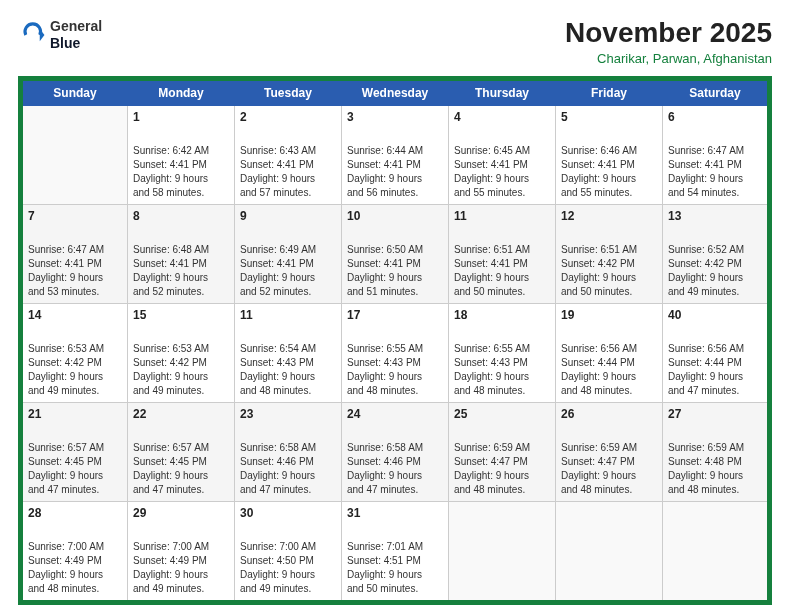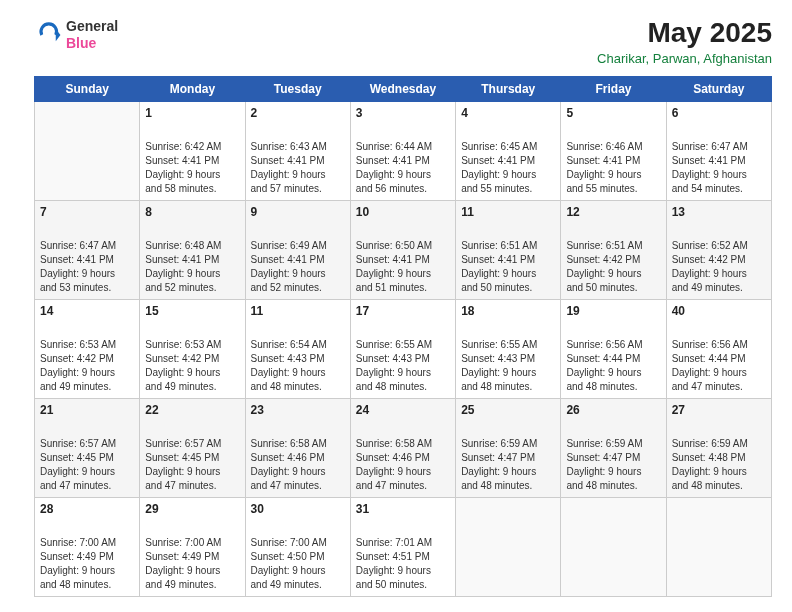--- a/index.html
+++ b/index.html
@@ -6,40 +6,40 @@
     body {
       font-family: Arial, sans-serif;
       background: #fff;
       width: 792px;
       height: 612px;
       overflow: hidden;
     }
     .page {
       width: 792px;
       height: 516px;
-      padding: 18px 20px 12px 34px;
+      padding: 18px 20px 12px 18px;
       background: #fff;
     }
     .header {
       display: flex;
       justify-content: space-between;
       align-items: flex-start;
       margin-bottom: 10px;
     }
     .logo {
       display: flex;
       align-items: center;
       gap: 4px;
     }
     .logo-text {
       font-size: 14px;
       line-height: 1.2;
     }
     .logo-general { color: #333; font-weight: bold; }
-    .logo-blue { color: #ec4899; font-weight: bold; }
+    .logo-blue { color: #0f172a; font-weight: bold; }
     .logo-icon {
       width: 28px;
       height: 28px;
     }
     .title-block {
       text-align: right;
     }
     .main-title {
       font-size: 28px;
       font-weight: bold;
@@ -47,21 +47,21 @@
       line-height: 1.1;
     }
     .subtitle {
       font-size: 13px;
       color: #15803d;
       margin-top: 2px;
     }
     .calendar {
       width: 100%;
       border-collapse: collapse;
-      border: 1px solid #15803d;
+      border: 5px solid #15803d;
     }
     .calendar th {
       background: #2a5db0;
       color: #fff;
       font-size: 12px;
       font-weight: bold;
       text-align: center;
       padding: 5px 4px;
       border: 1px solid #2a5db0;
     }
@@ -105,21 +105,21 @@
       <svg class="logo-icon" viewBox="0 0 36 36">
         <path d="M10 18 A10 10 0 1 1 28 18" fill="none" stroke="#1a6abf" stroke-width="4"></path>
         <polygon points="28,10 34,18 28,26" fill="#1a6abf"></polygon>
       </svg>
       <div class="logo-text">
         <div class="logo-general">General</div>
         <div class="logo-blue">Blue</div>
       </div>
     </div>
     <div class="title-block">
-      <div class="main-title">May 2025</div>
+      <div class="main-title">November 2025</div>
       <div class="subtitle">Charikar, Parwan, Afghanistan</div>
     </div>
   </div>
 
   <table class="calendar">
     <thead>
       <tr>
         <th>Sunday</th>
         <th>Monday</th>
         <th>Tuesday</th>

